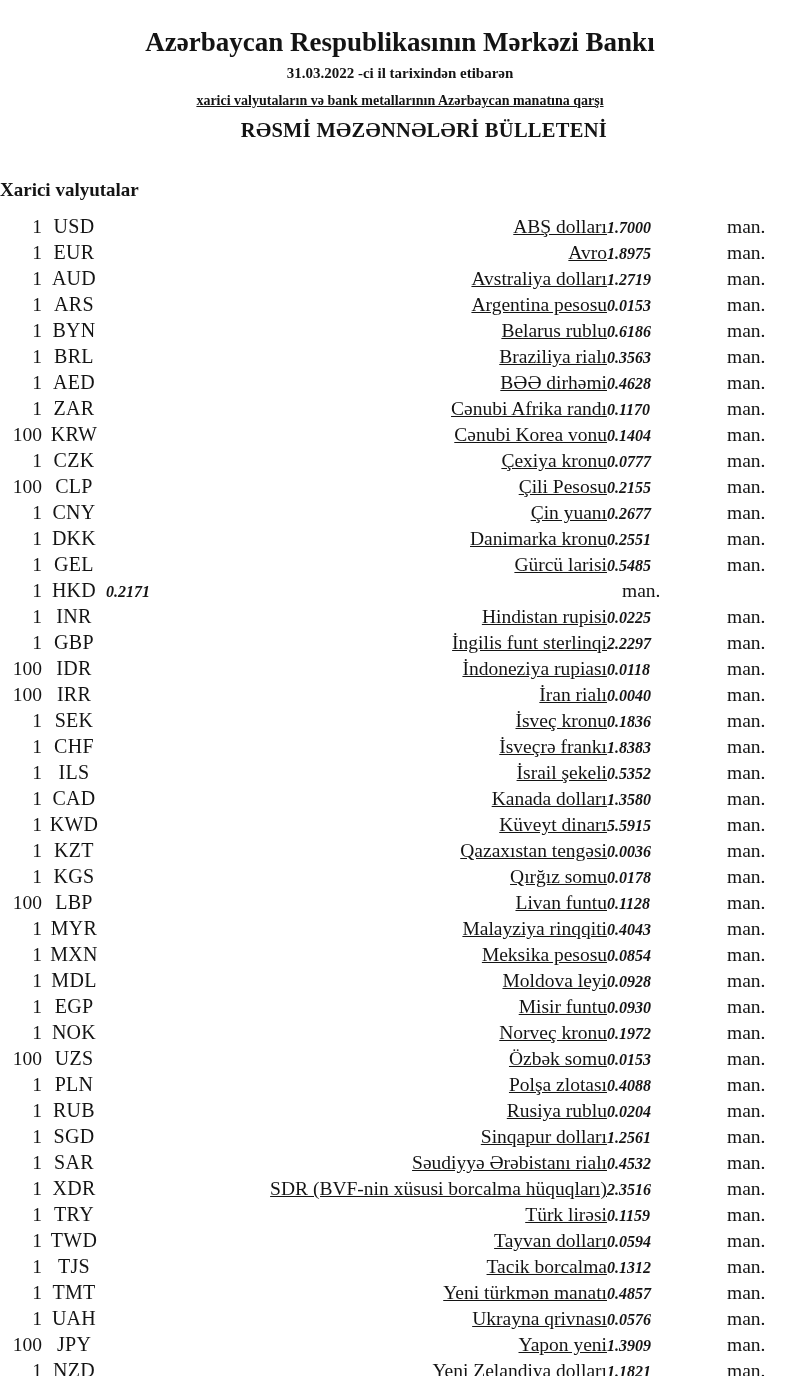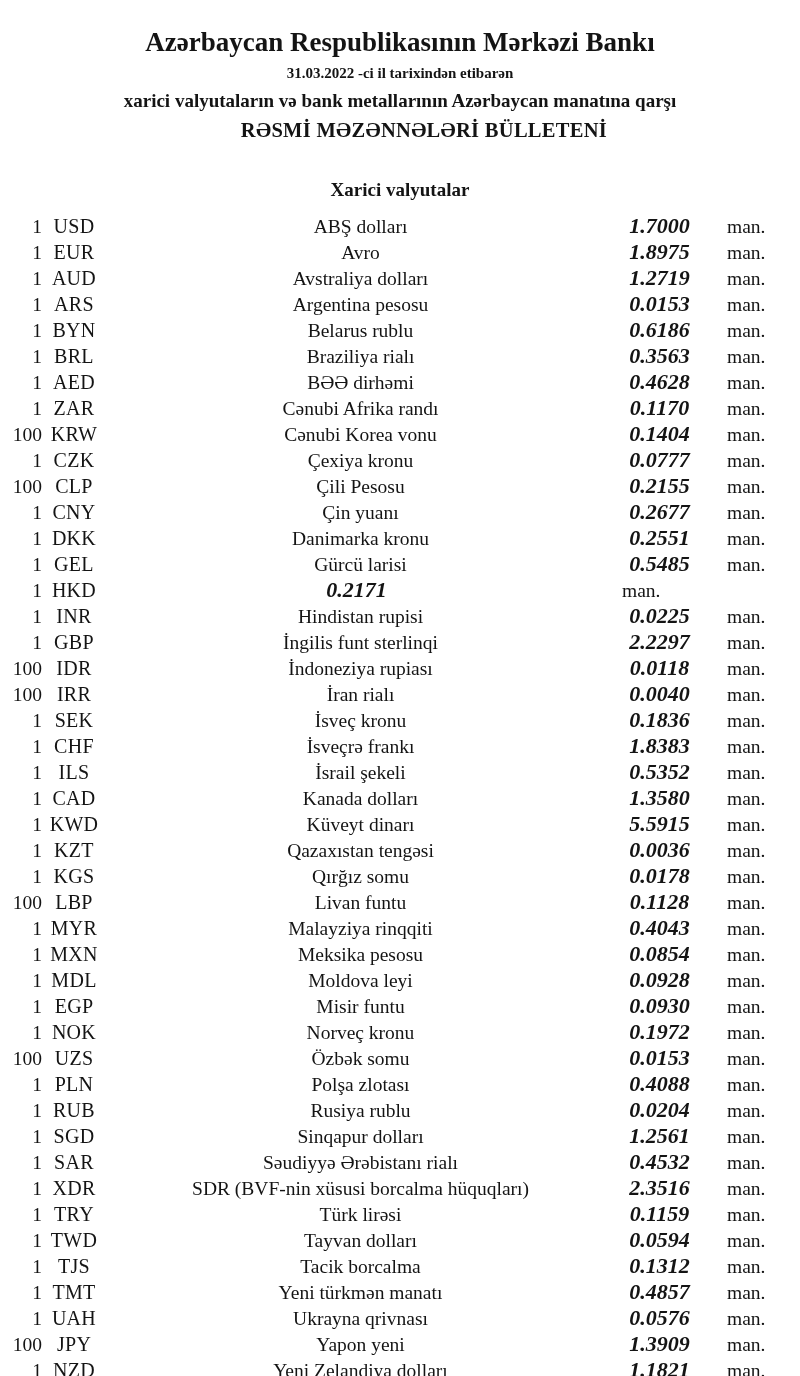--- a/index.html
+++ b/index.html
@@ -23,34 +23,34 @@
     font-size: 27px;
     font-weight: bold;
     line-height: 33px;
   }
   .subtitle-date {
     font-size: 15px;
     font-weight: bold;
     line-height: 28px;
   }
   .subtitle-scope {
-    font-size: 19px;
+    font-size: 14px;
     font-weight: bold;
     line-height: 28px;
+    text-decoration: underline;
   }
   .subtitle-bulletin {
     font-size: 20.5px;
     font-weight: bold;
     line-height: 30px;
     letter-spacing: 0.3px;
     padding-left: 48px;
   }
   .section-title {
     margin-top: 33px;
-    text-align: center;
     font-size: 19px;
     font-weight: bold;
     line-height: 24px;
   }
   .rates-table {
     margin-top: 11px;
     padding-right: 30px;
   }
   .rate-row {
     display: grid;
@@ -64,28 +64,29 @@
   .cell-qty {
     text-align: right;
   }
   .cell-code {
     text-align: center;
     font-size: 20px;
     letter-spacing: 0.3px;
   }
   .cell-name {
     padding-left: 8px;
-    text-align: center;
+    text-align: right;
     overflow: hidden;
+    text-decoration: underline;
   }
   .cell-rate {
-    text-align: center;
+    text-align: left;
     font-weight: bold;
     font-style: italic;
-    font-size: 22px;
+    font-size: 16px;
   }
   .cell-unit {
     text-align: left;
     padding-left: 15px;
   }
 </style>
 </head>
 <body>
 
 <div class="page">

